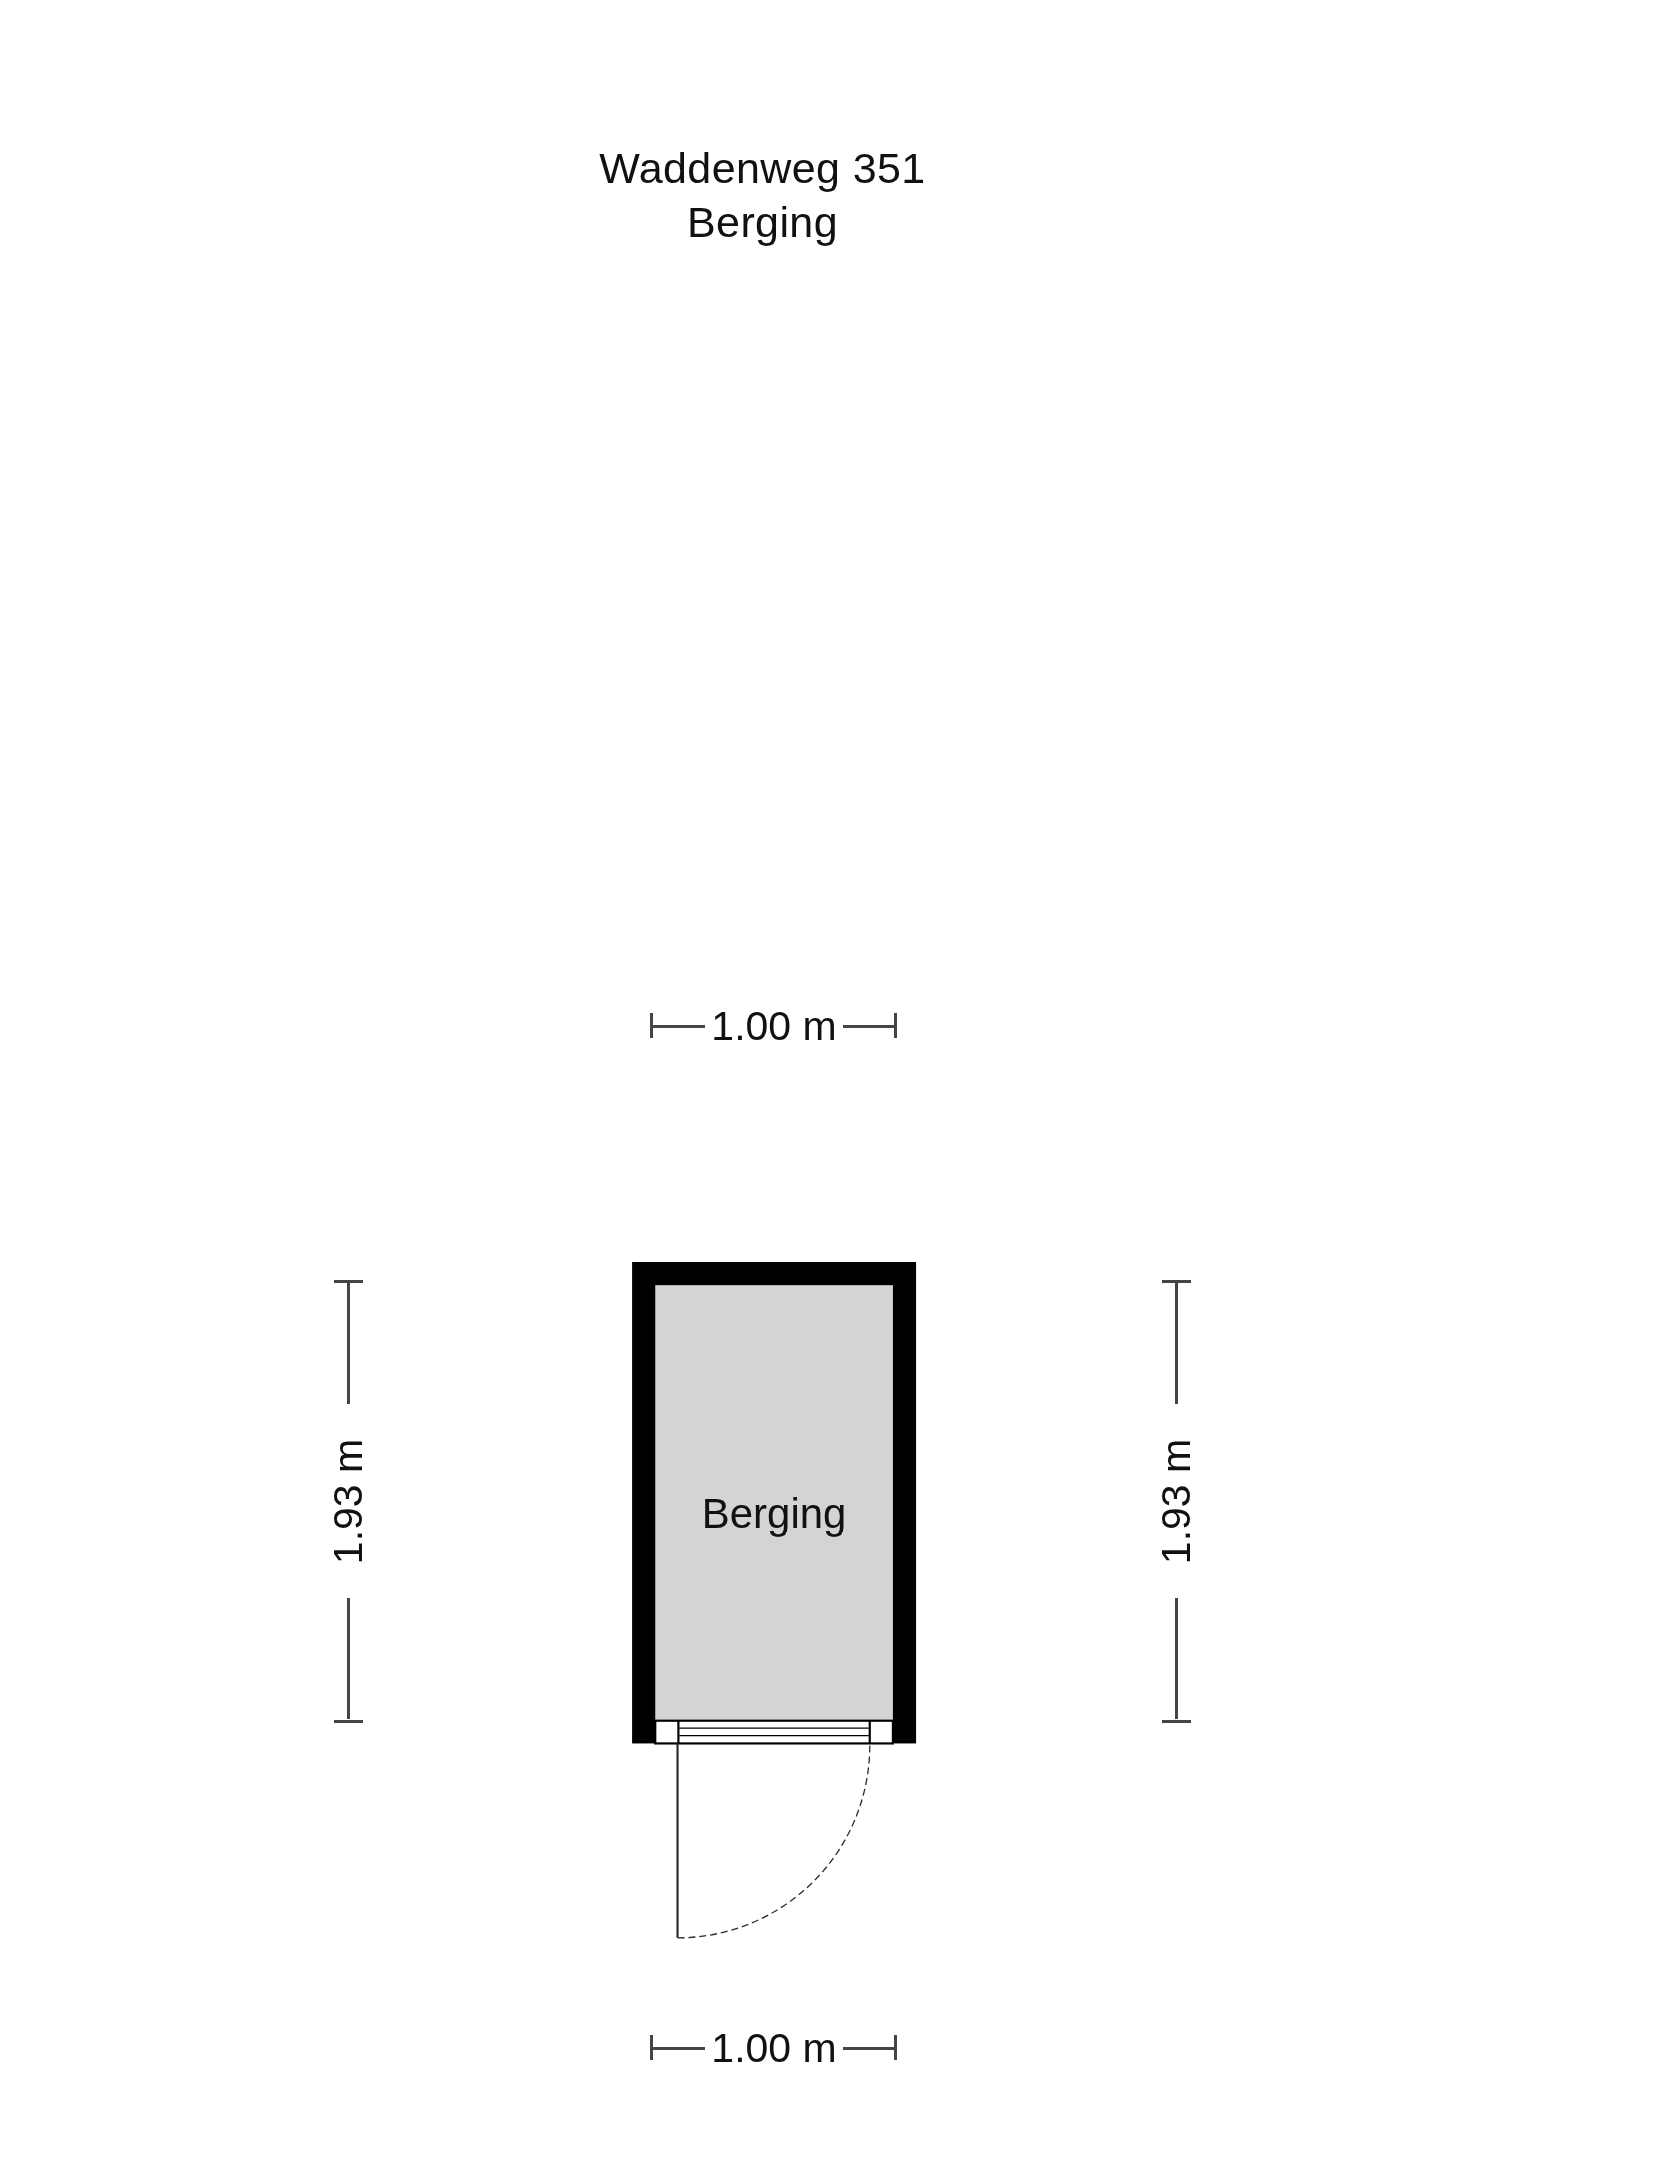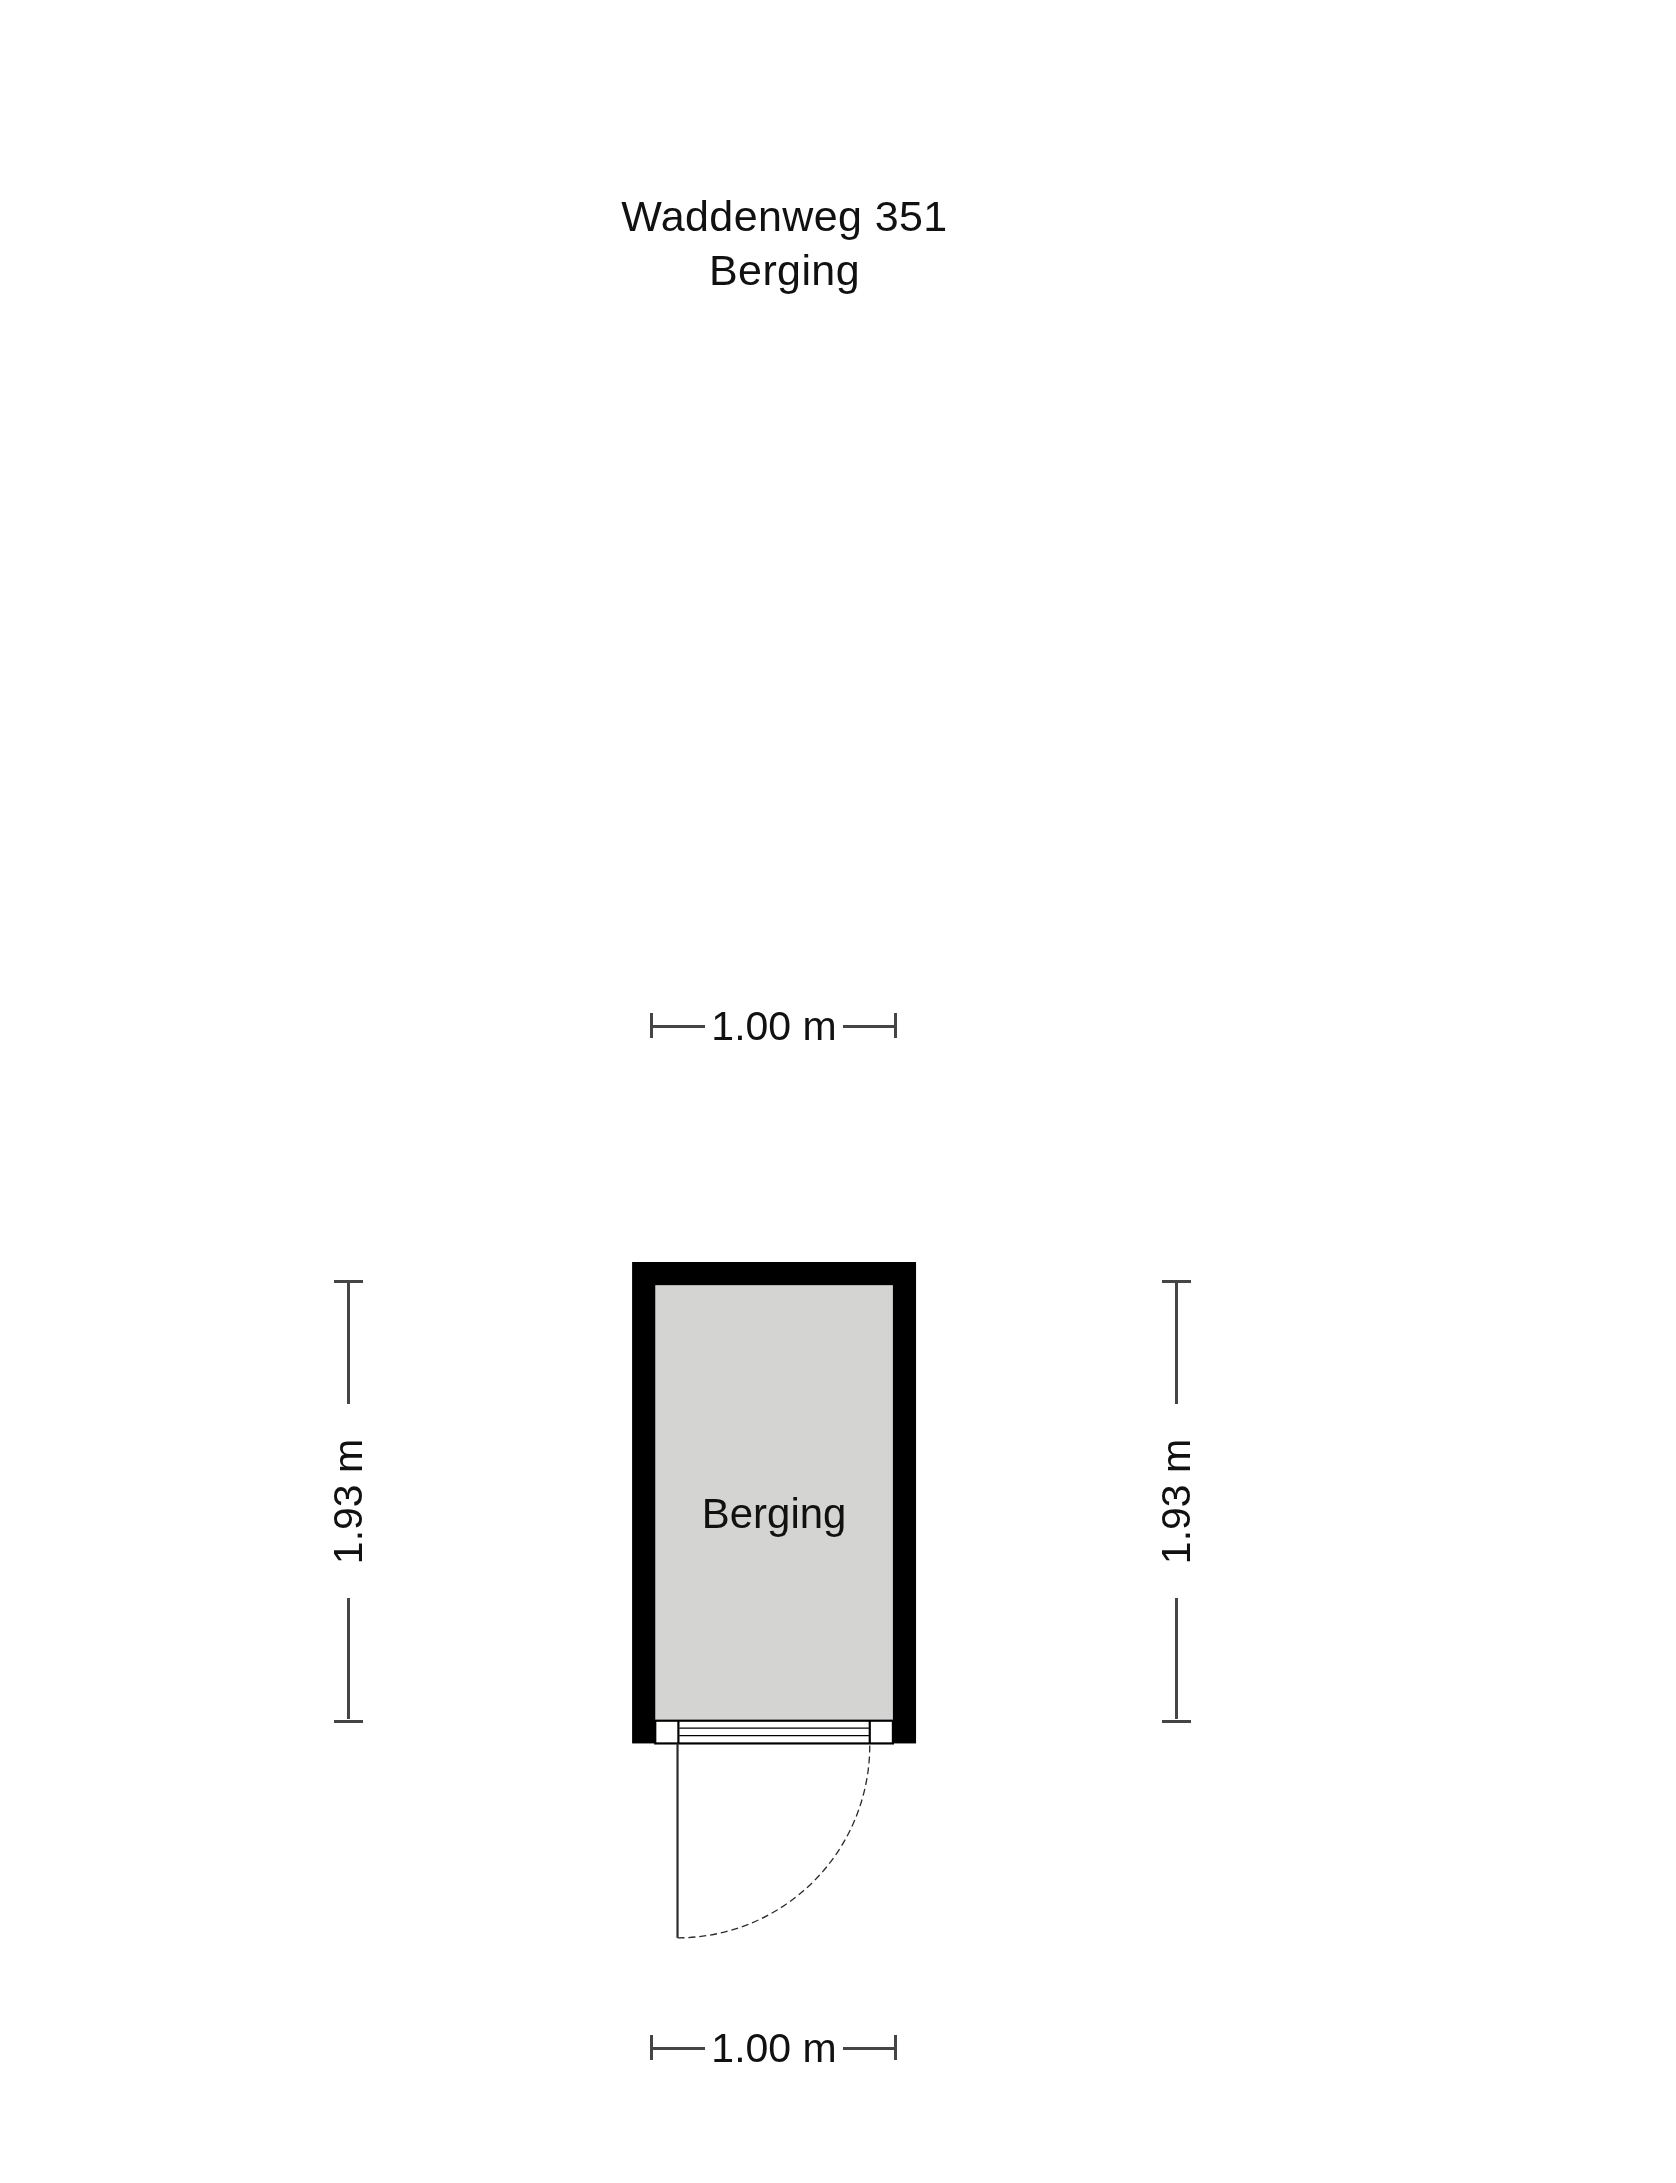--- a/index.html
+++ b/index.html
@@ -4,22 +4,22 @@
 <style>
   :root{
     --wall:#000000; --floor:#d4d4d3; --line:#454545; --text:#111111; --bg:#ffffff;
   }
   *{margin:0;padding:0;box-sizing:border-box;}
   html,body{background:#fff;}
   body{font-family:"Liberation Sans", sans-serif;color:var(--text);}
   .page{position:relative;width:1677px;height:2981px;background:var(--bg);overflow:hidden;}
 
   
-  .title{position:absolute;left:348px;top:141px;width:873px;text-align:center;
-         font-size:43px;line-height:54px;color:var(--text);letter-spacing:0.4px;margin-top:48px;}
+  .title{position:absolute;left:326px;top:141px;width:873px;text-align:center;
+         font-size:43px;line-height:54px;color:var(--text);letter-spacing:0.4px;}
 
   
   .tick-v{position:absolute;width:3.1px;height:25px;background:var(--line);}
   .tick-h{position:absolute;width:29px;height:3.1px;background:var(--line);}
   .seg-h{position:absolute;height:2.6px;background:var(--line);}
   .seg-v{position:absolute;width:2.6px;background:var(--line);}
   .dim-label{position:absolute;font-size:41px;color:var(--text);white-space:nowrap;
              text-align:center;}
 
   .dim-h-label{width:140px;line-height:51px;}

